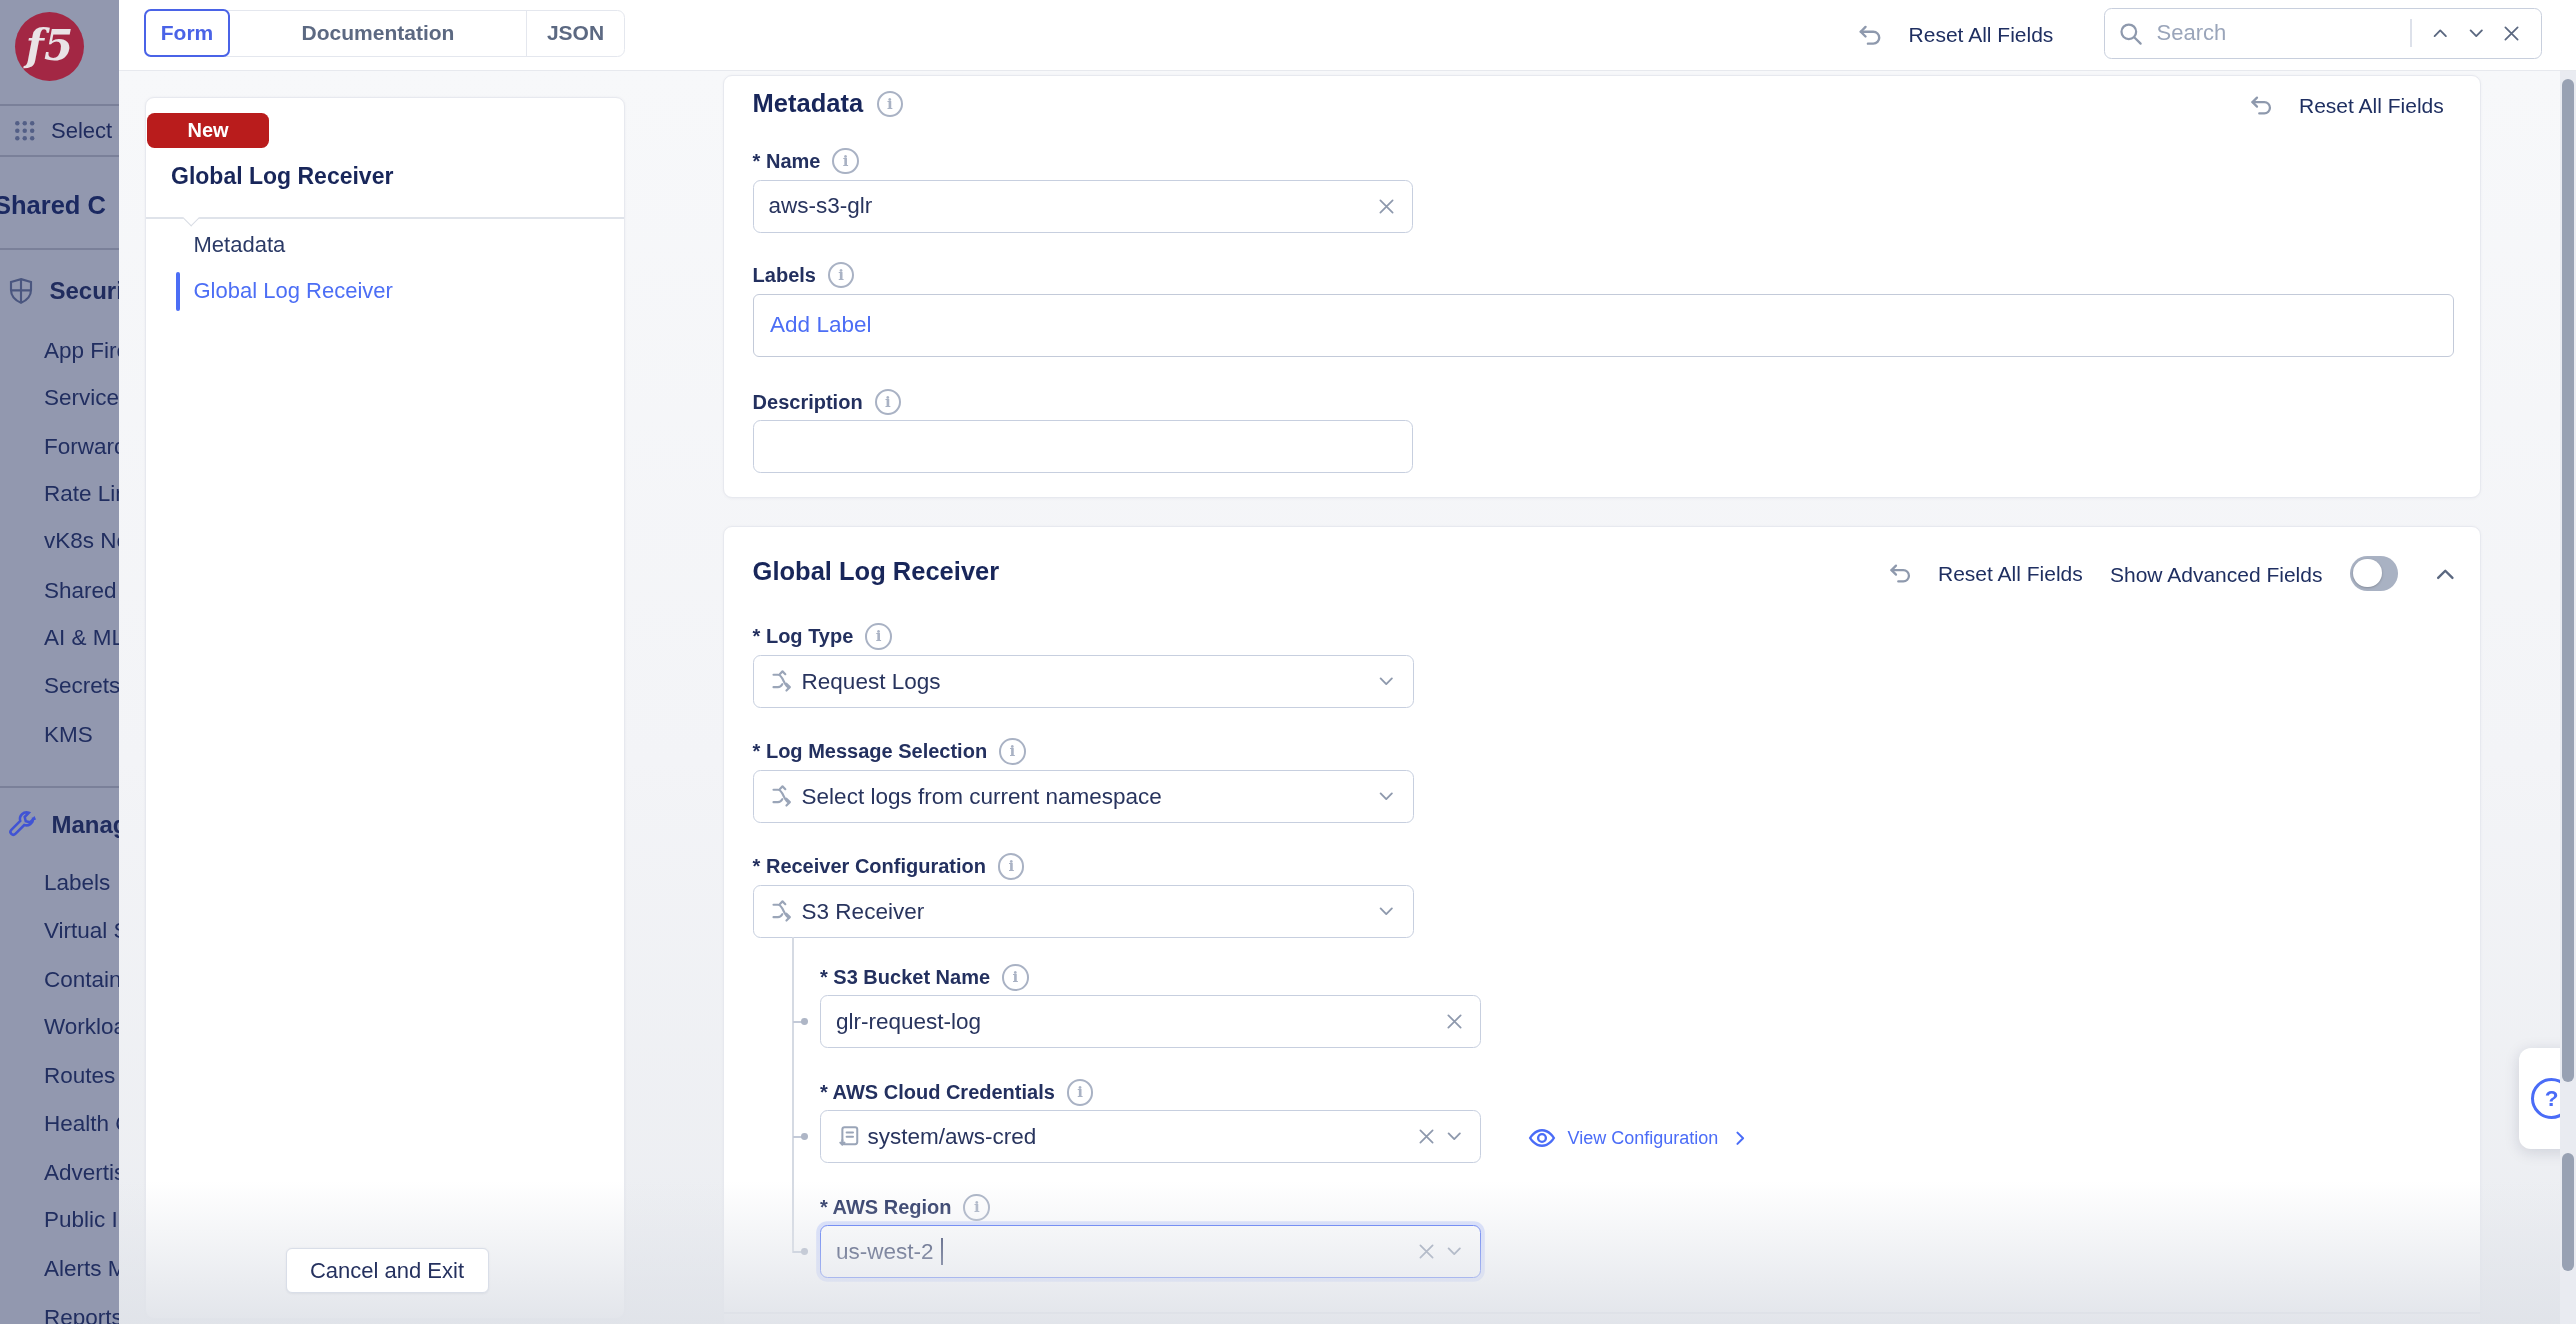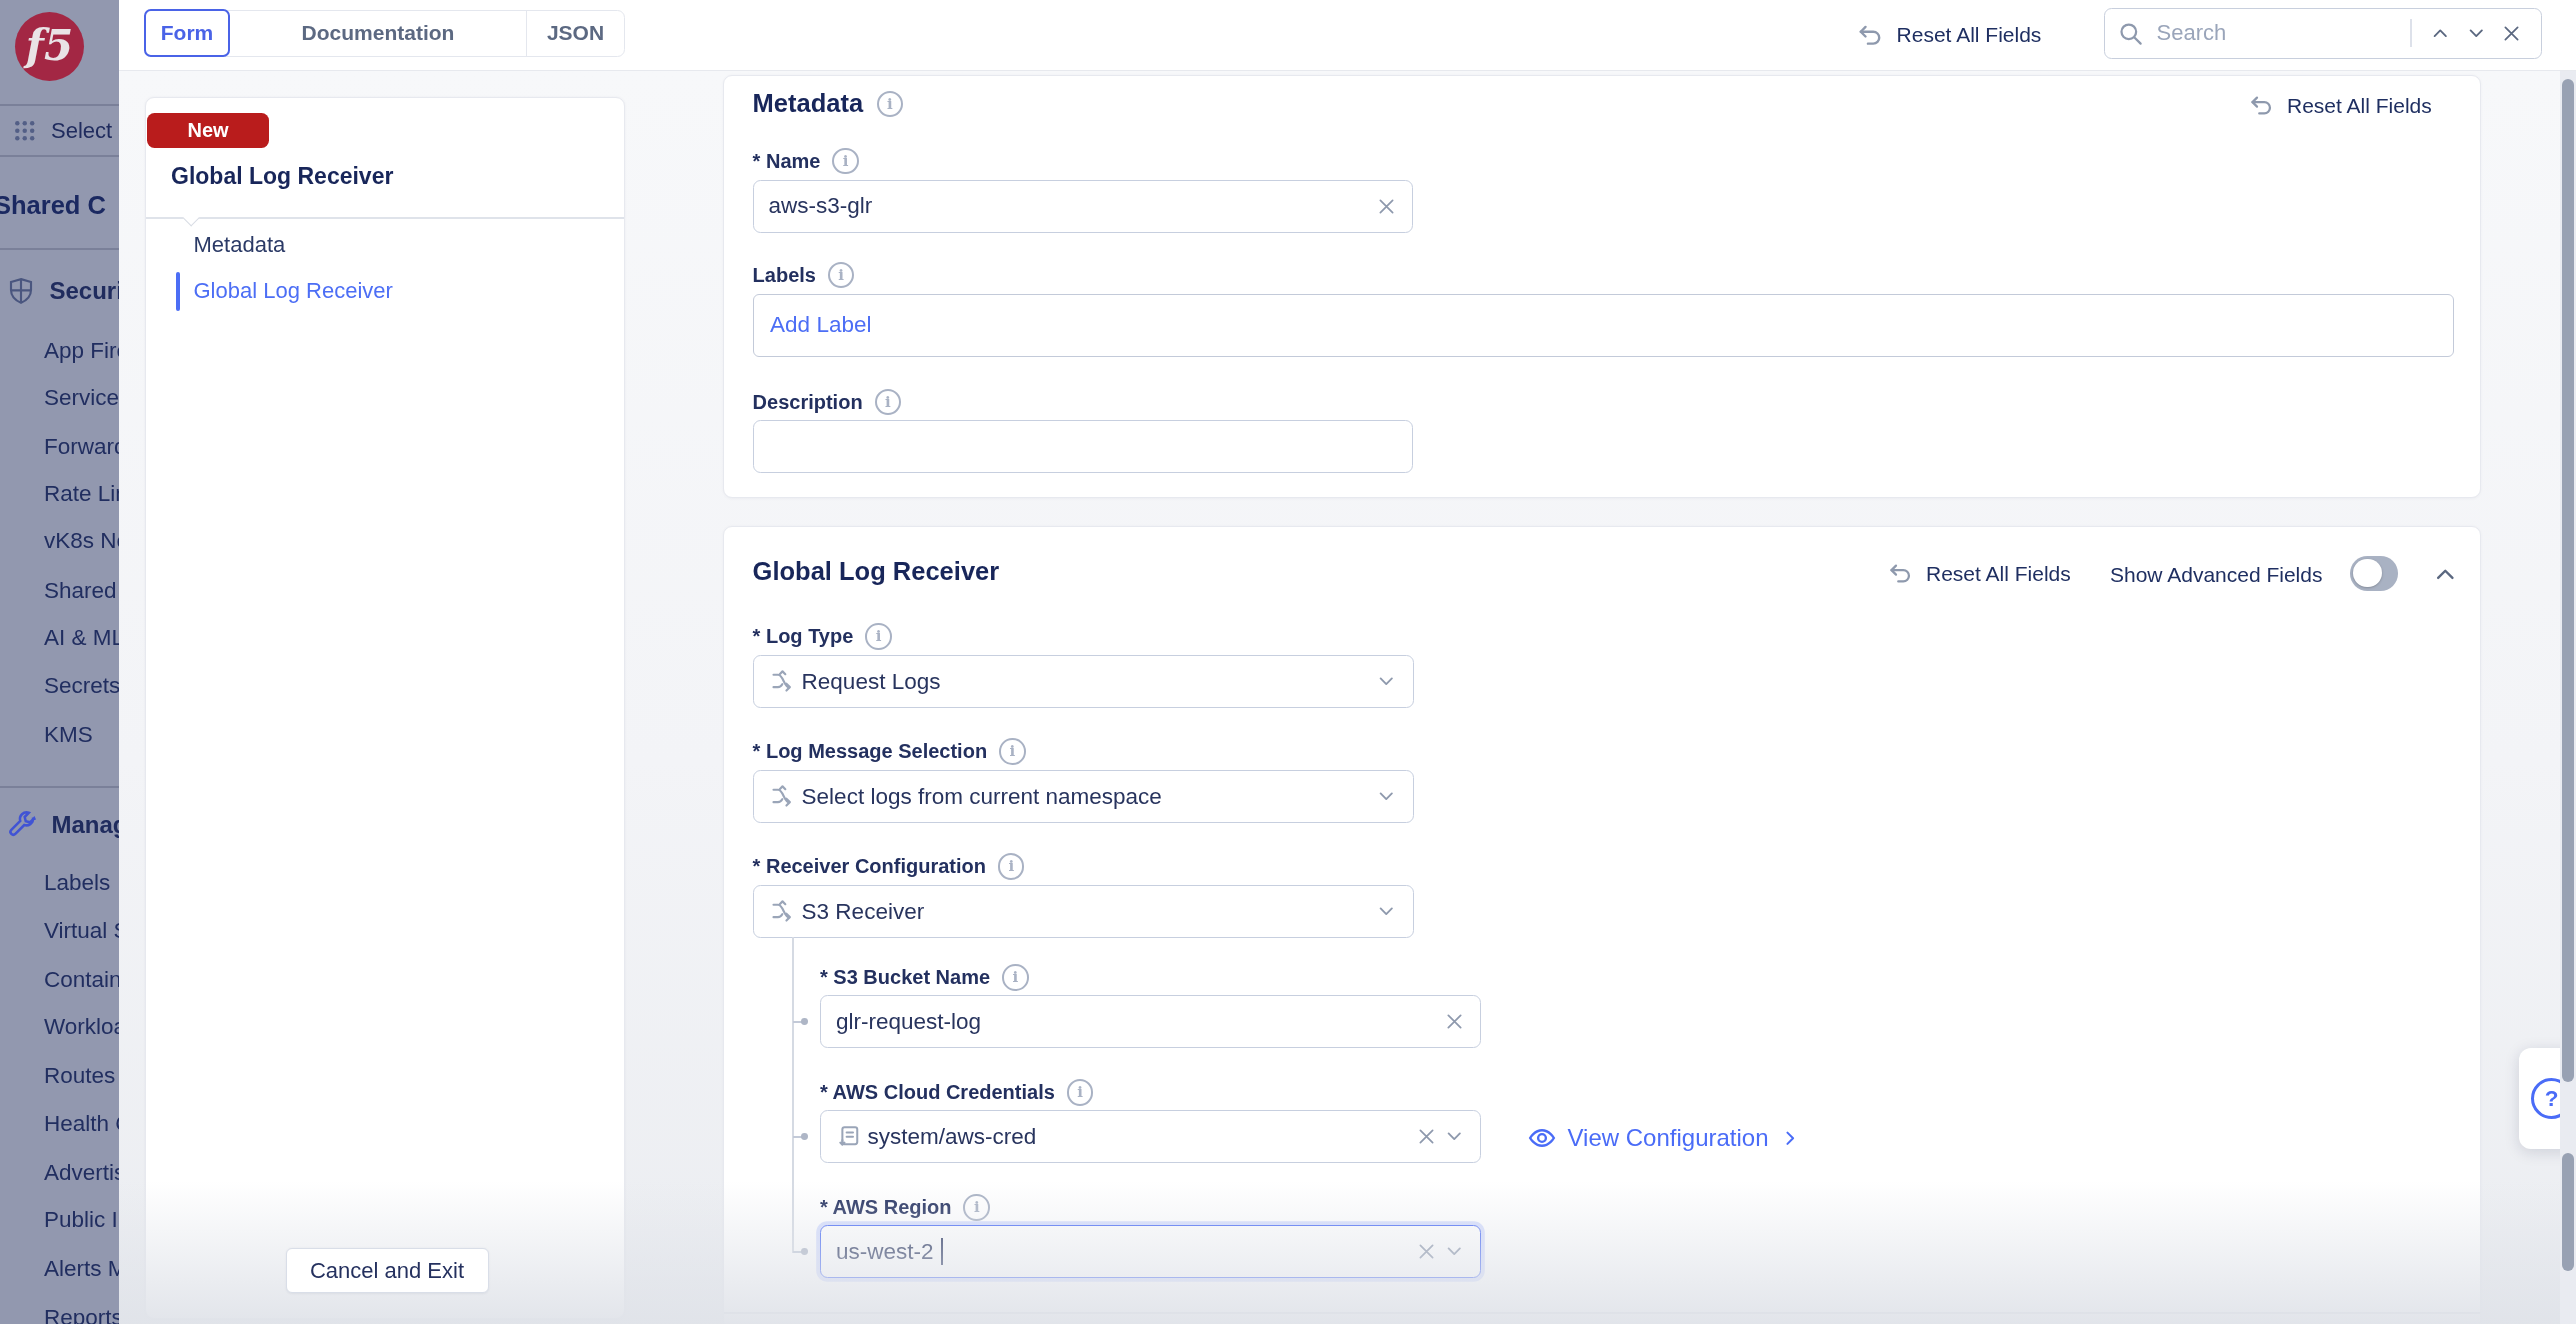--- a/index.html
+++ b/index.html
@@ -21,21 +21,21 @@
 
   
   .panel{position:absolute;left:119px;top:0;width:2457px;height:1324px;background:#fff;}
   .phead{position:absolute;left:0;top:0;width:100%;height:71px;background:#fff;border-bottom:1.5px solid #e7e9ee;box-sizing:border-box;}
   .tabs{position:absolute;left:25.5px;top:9.8px;height:47px;display:flex;background:#fff;
         border:1.5px solid #e4e7ee;border-radius:7.5px;box-sizing:border-box;}
   .tab{display:flex;align-items:center;justify-content:center;font-size:21px;color:#5c6982;box-sizing:border-box;font-weight:bold;}
   .tab-doc{width:296px;}
   .tab-json{width:98px;border-left:1.5px solid #e4e7ee;}
   .tab-form{width:86px;border:2.3px solid #4a63e7;border-radius:6.8px;color:#4a63e7;margin:-1.5px 0 -1.5px -1.5px;background:#fff;}
-  .link-row{display:flex;align-items:center;gap:12px;color:#1f2f61;font-size:21px;cursor:pointer;white-space:nowrap;}
+  .link-row{display:flex;align-items:center;gap:24px;color:#1f2f61;font-size:21px;cursor:pointer;white-space:nowrap;}
   .search{position:absolute;left:1985px;top:7.5px;width:438px;height:51px;border:1.5px solid #c8cfdd;border-radius:7.5px;
           background:#fff;display:flex;align-items:center;box-sizing:border-box;padding:0 12px;}
   .search input{flex:1;border:none;outline:none;font-size:22px;color:#2a3660;min-width:0;background:transparent;
                 font-family:"Liberation Sans","DejaVu Sans",sans-serif;}
   .search input::placeholder{color:#9aa5ba;}
   .s-sep{width:1.5px;height:28.6px;background:#dde1ea;margin:0 10.5px;}
   .s-btn{padding:0 6.8px;display:flex;align-items:center;cursor:pointer;}
 
   .pbody{position:absolute;left:0;top:71px;width:100%;height:1253px;
          background:linear-gradient(180deg,#f7f8fa 0%,#f3f4f7 55%,#ebedf1 100%);}
@@ -72,21 +72,21 @@
   .control .val{flex:1;font-size:22.5px;color:#28345e;white-space:nowrap;overflow:hidden;}
   .control.focused{border-color:#4a6cf7;box-shadow:0 0 0 3.8px rgba(91,124,250,0.25);}
   .caret-bar{display:inline-block;width:2.3px;height:27px;background:#27335f;vertical-align:middle;margin-left:1.5px;}
   .xicon,.chev{cursor:pointer;flex:0 0 auto;display:flex;align-items:center;}
   .labels-box{position:absolute;border:1.5px solid #c3cad9;border-radius:6px;background:#fff;box-sizing:border-box;
               display:flex;align-items:center;padding:0 16.5px;}
   .add-label{color:#4c6ef5;font-size:22.5px;cursor:pointer;}
   .toggle{position:absolute;width:48px;height:35px;border-radius:17.3px;background:#a9b2c3;cursor:pointer;}
   .toggle .knob{position:absolute;left:3px;top:3px;width:28.6px;height:28.6px;border-radius:50%;background:#fff;
                 box-shadow:0 0.8px 2.3px rgba(0,0,0,0.25);}
-  .blue-link{display:flex;align-items:center;gap:10.5px;color:#4a6cf7;font-size:24px;cursor:pointer;white-space:nowrap;}
+  .blue-link{display:flex;align-items:center;gap:10.5px;color:#4a6cf7;font-size:18px;cursor:pointer;white-space:nowrap;}
   .conn-v{position:absolute;width:1.5px;background:#d5dae3;}
   .conn-stub{position:absolute;height:1.5px;width:9.8px;background:#c3cad8;}
   .conn-dot{position:absolute;width:6.8px;height:6.8px;border-radius:50%;background:#aeb6c6;}
   .card-bot-line{position:absolute;left:0;top:785px;width:100%;height:1.5px;background:#d7dae1;}
 
   
   .bottom-fade{position:absolute;left:0;bottom:0;width:100%;height:143px;z-index:5;pointer-events:none;
                background:linear-gradient(180deg,rgba(233,235,240,0) 0%,rgba(224,227,233,0.95) 100%);}
   .vscroll{position:absolute;left:2441px;top:0;width:16.5px;height:1253px;background:#e9ebf1;z-index:8;}
   .vthumb{position:absolute;left:2.3px;width:12px;border-radius:6px;background:#98a1b3;cursor:pointer;}

